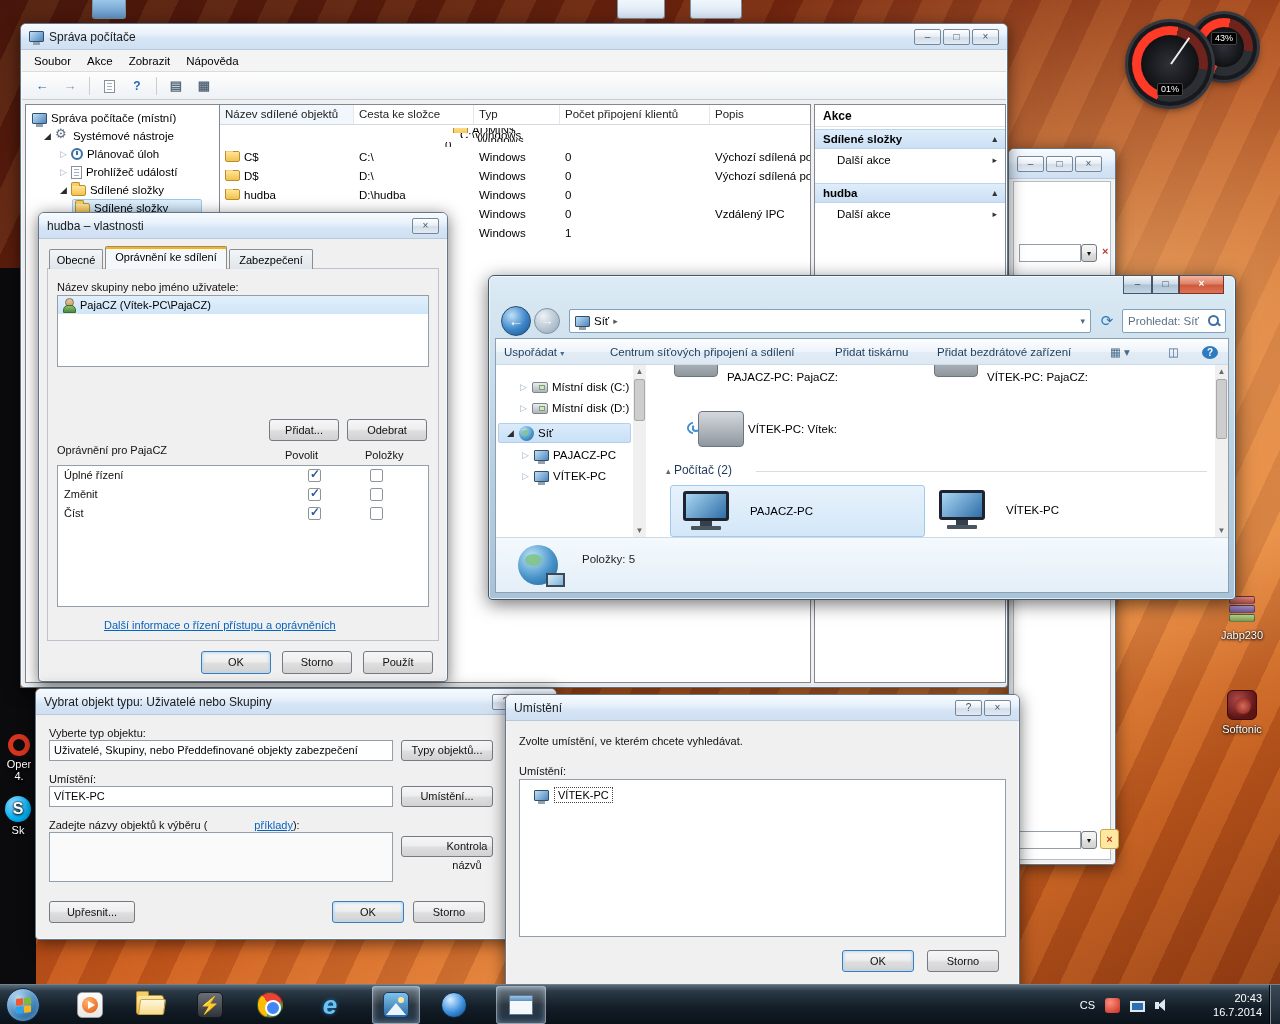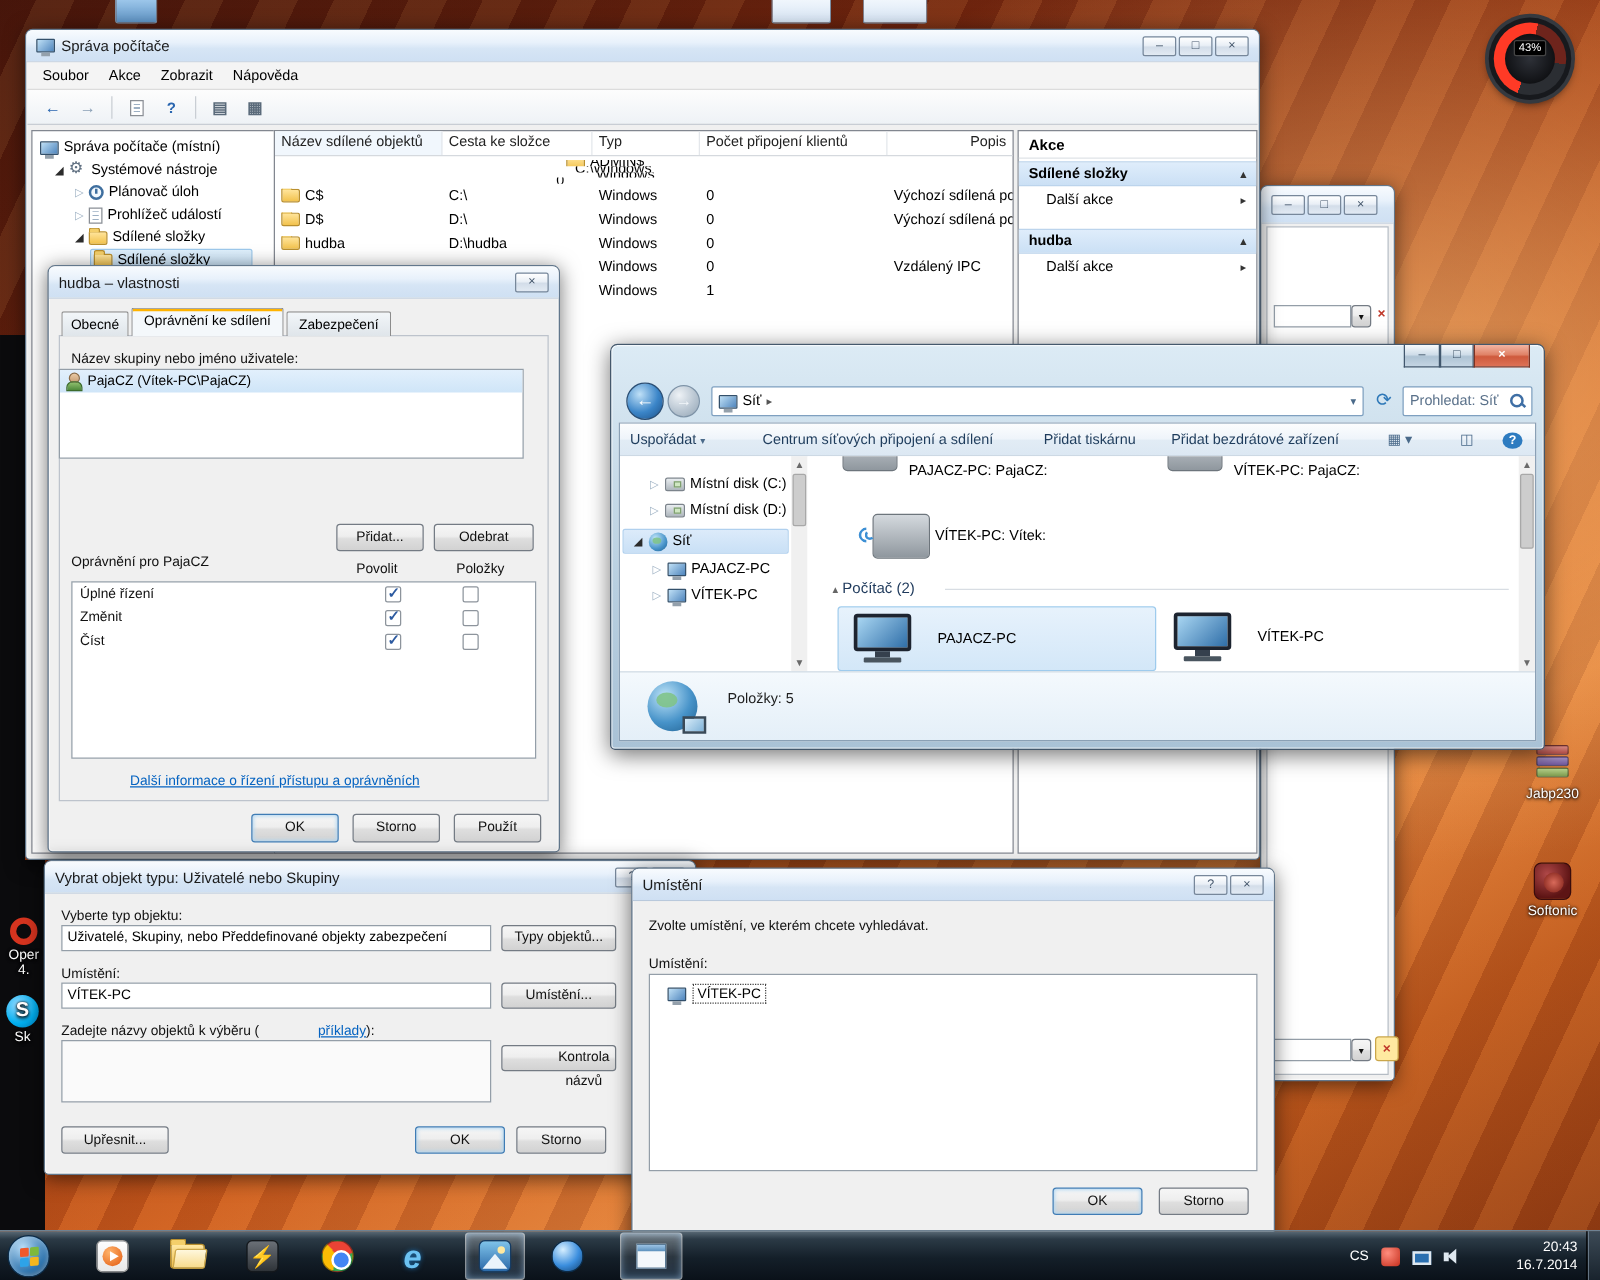--- a/index.html
+++ b/index.html
@@ -177,20 +177,26 @@
 <div class="topfrag blue" style="left:92px;width:34px;"></div>
 <div class="topfrag" style="left:617px;width:48px;"></div>
 <div class="topfrag" style="left:690px;width:52px;"></div>
 
 <div id="gadget">
   <div class="gauge" style="left:69px;top:10px;width:66px;height:66px;">
     <div class="arc"></div>
       <div class="inner"></div>
     <div class="lbl" style="top:18px;">43%</div>
   </div>
+  <div class="gauge" style="left:6px;top:18px;width:84px;height:84px;">
+    <div class="arc"></div>
+      <div class="inner"></div>
+      <div class="needle"></div>
+    <div class="lbl" style="bottom:10px;">01%</div>
+  </div>
 </div>
 
 <div class="dicon" style="left:1212px;top:596px;width:60px;">
   <div class="dico-stack">
     <b style="top:0;background:linear-gradient(#d98b86,#b04a44);"></b>
     <b style="top:9px;background:linear-gradient(#a08cc0,#6f579b);"></b>
     <b style="top:18px;background:linear-gradient(#b6d08a,#7d9b4e);"></b>
   </div>
   <div>Jabp230</div>
 </div>
@@ -282,21 +288,21 @@
       <span>Sdílené složky</span>
     </div>
   </div>
 
   <div class="pane" style="left:198px;top:80px;width:592px;bottom:4px;">
     <div class="lvhead">
       <div class="hc cw1" style="background:#f1f7fd;">Název sdílené objektů</div>
       <div class="hc cw2">Cesta ke složce</div>
       <div class="hc cw3">Typ</div>
       <div class="hc cw4">Počet připojení klientů</div>
-      <div class="hc cw5" style="border-right:none;text-align:right;">Popis</div>
+      <div class="hc cw5" style="border-right:none;">Popis</div>
     </div>
     <div class="lvrow" style="top:23px;flex-direction:column;">
       <div class="c cw1">
           <span class="ic ic-folder"></span>
           <span>ADMIN$</span>
         </div>
       <div class="c cw2">C:\Windows</div>
         <div class="c cw3">Windows</div>
       <div class="c cw4">0</div>
         <div class="c cw5">Vzdálený správce</div>
@@ -370,21 +376,21 @@
     <span class="caps">
         <span class="cap">×</span>
       </span>
   </div>
   <div class="tabpage" style="left:8px;right:8px;top:55px;bottom:40px;"></div>
   <div class="tab" style="left:10px;top:36px;width:54px;z-index:2;">Obecné</div>
   <div class="tab active" style="left:66px;top:36px;width:122px;">Oprávnění ke sdílení</div>
   <div class="tab" style="left:190px;top:36px;width:84px;z-index:2;">Zabezpečení</div>
 
   <div class="lbl11" style="left:18px;top:68px;">Název skupiny nebo jméno uživatele:</div>
-  <div class="field" style="left:8px;top:82px;width:372px;height:72px;padding:0;">
+  <div class="field" style="left:18px;top:82px;width:372px;height:72px;padding:0;">
     <div style="height:18px;background:linear-gradient(#e2f0fc,#cfe5f8);display:flex;align-items:center;gap:5px;padding:0 4px;">
       <span class="ic ic-user"></span>
       <span>PajaCZ (Vítek-PC\PajaCZ)</span>
     </div>
   </div>
   <div class="btn" style="left:230px;top:206px;width:70px;height:22px;line-height:20px;">Přidat...</div>
   <div class="btn" style="left:308px;top:206px;width:80px;height:22px;line-height:20px;">Odebrat</div>
 
   <div class="lbl11" style="left:18px;top:231px;">Oprávnění pro PajaCZ</div>
   <div class="lbl11" style="left:246px;top:236px;">Povolit</div>

